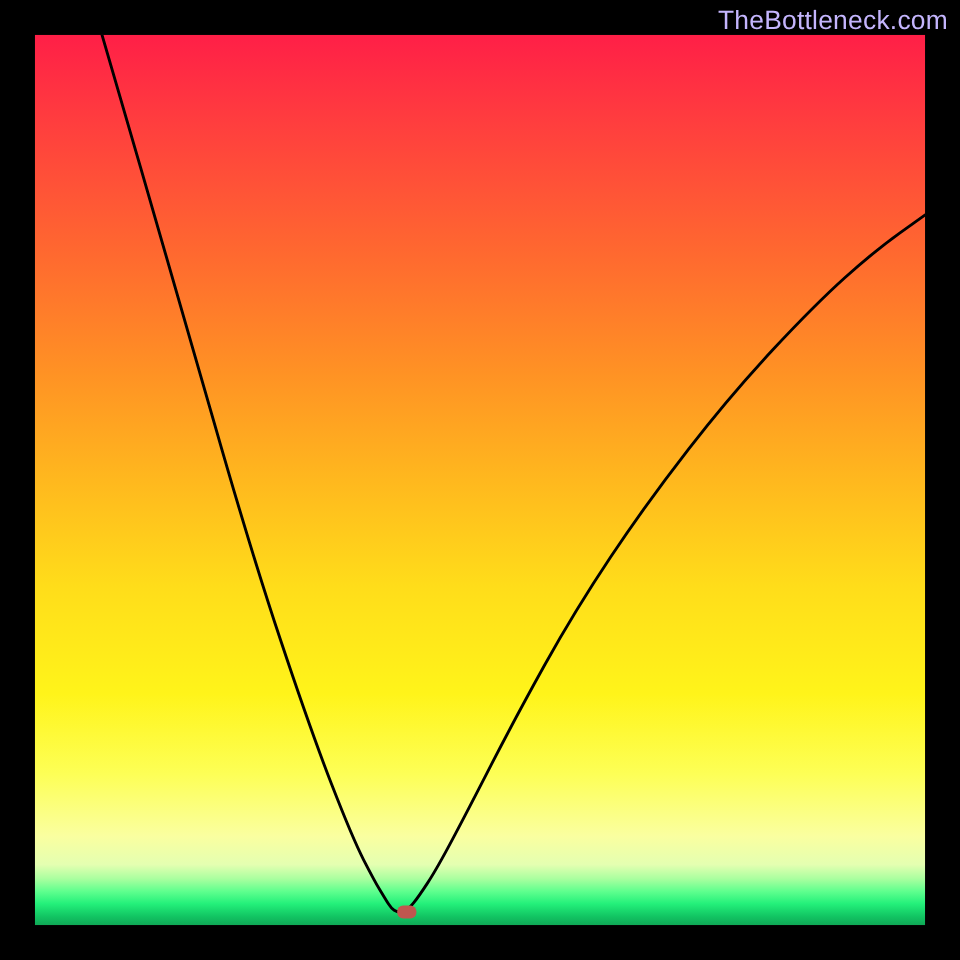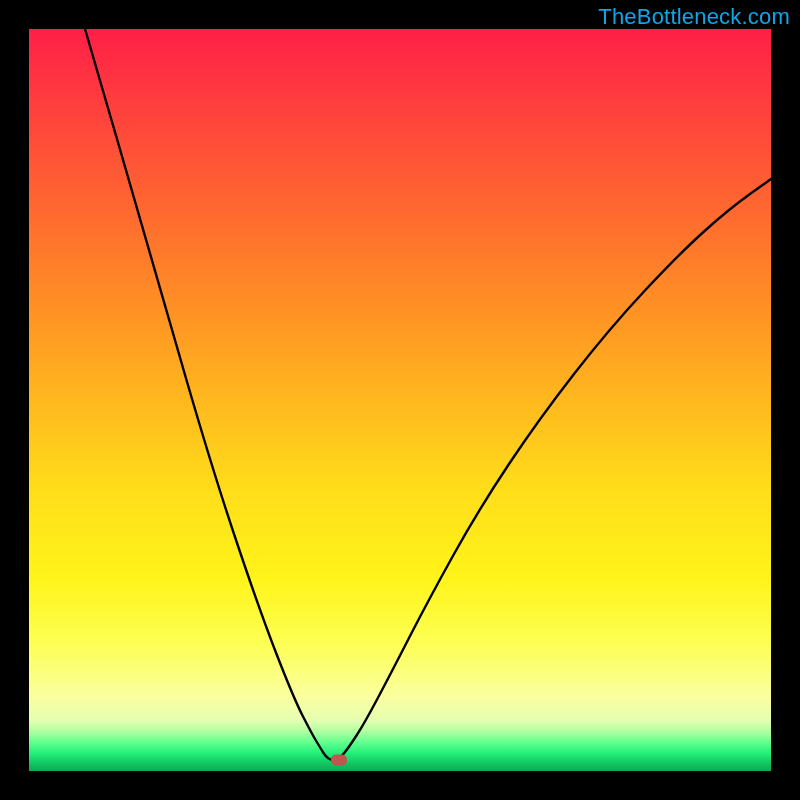--- a/index.html
+++ b/index.html
@@ -56,21 +56,21 @@
     width: 16px;
     height: 11px;
     border-radius: 5px;
     background: #c0564f;
     transform: translate(-50%, -50%);
   }
   .watermark {
     position: absolute;
     top: 4px;
     right: 10px;
-    color: #0ea5e9;
+    color: #c4b5fd;
     font-size: 22px;
     font-weight: 500;
     letter-spacing: 0.2px;
   }
 </style>
 </head>
 <body>
 
 <div class="watermark">TheBottleneck.com</div>
 

